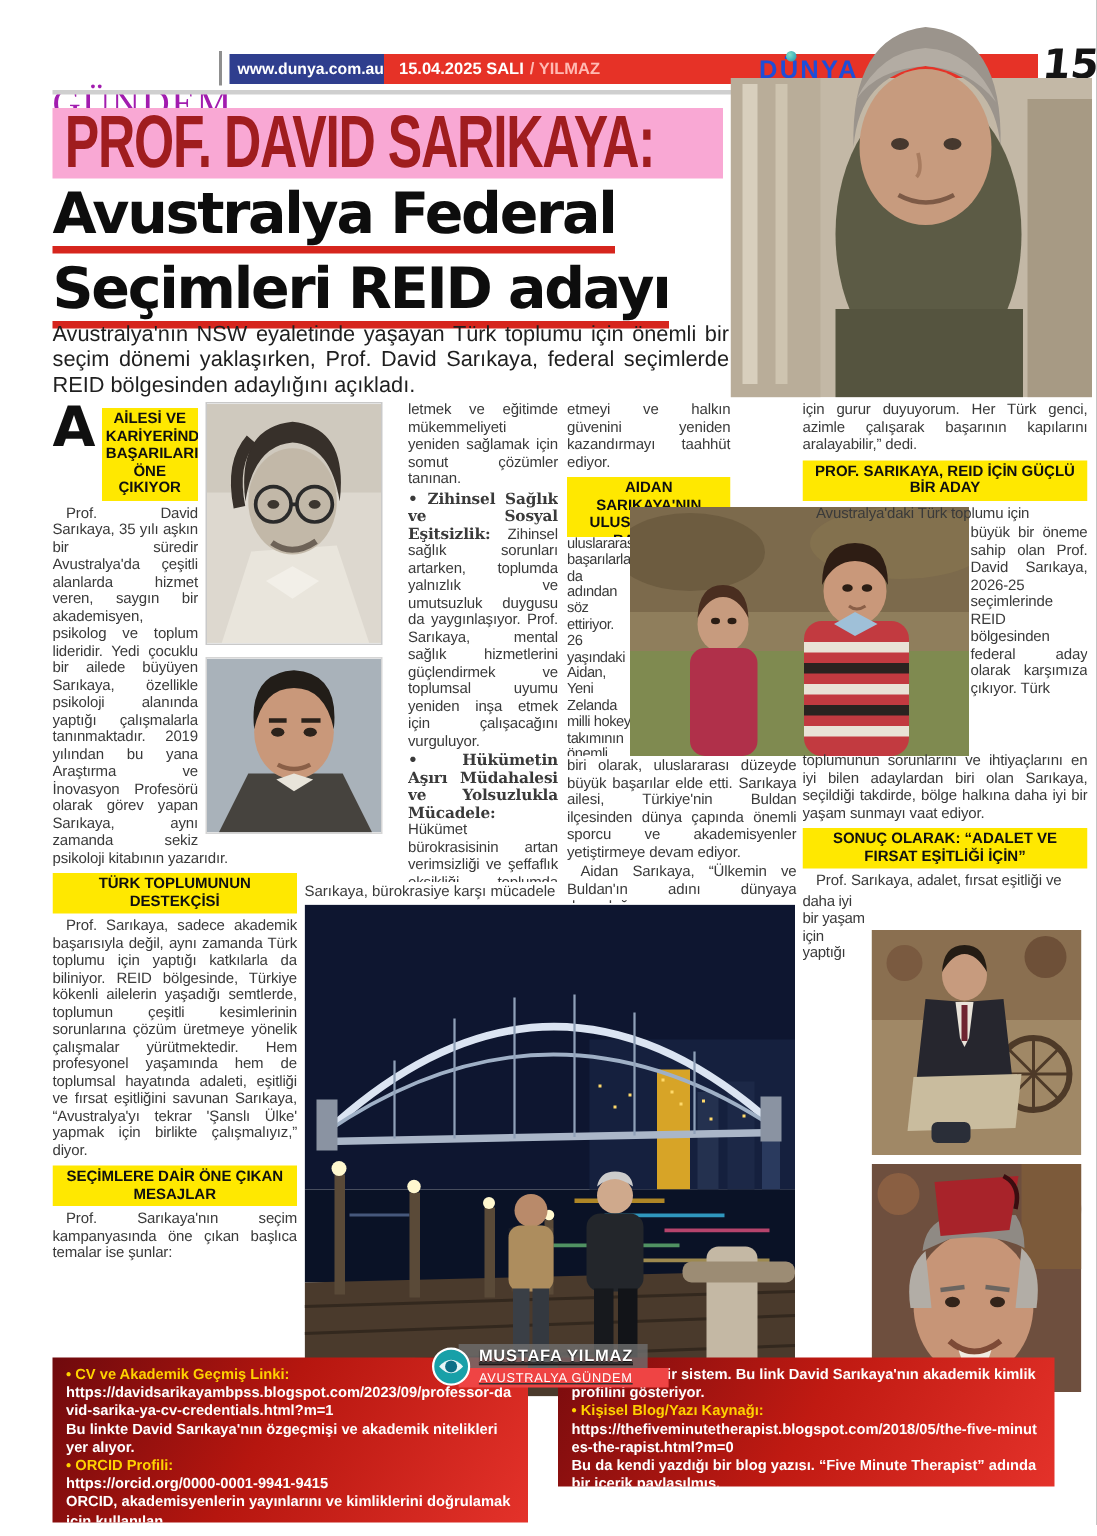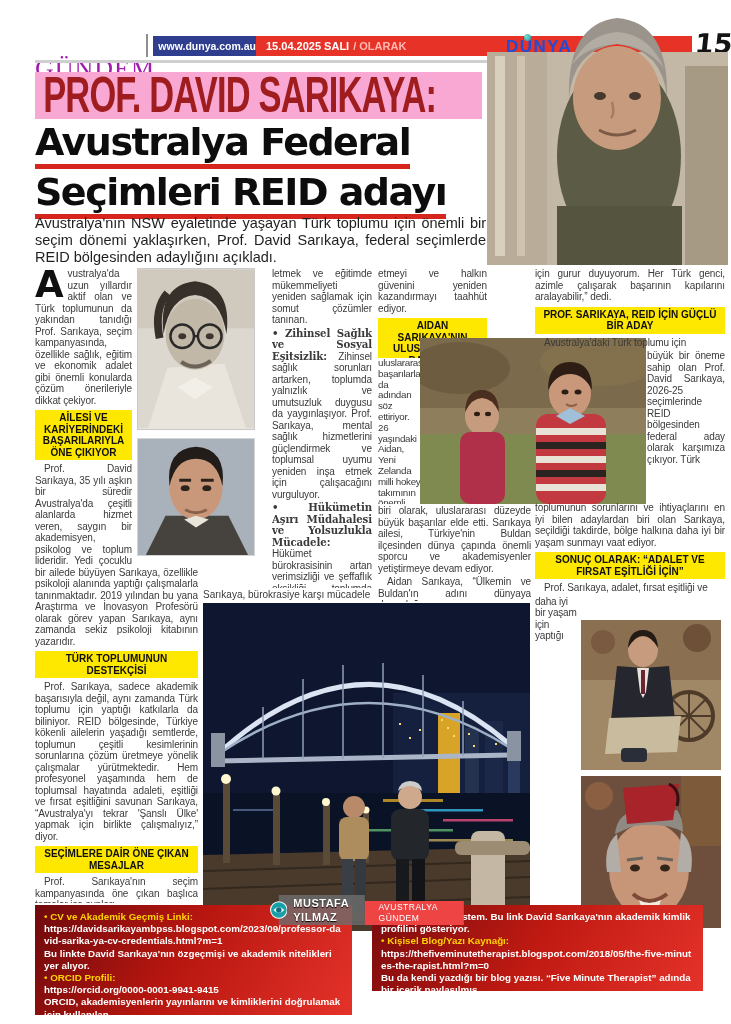--- a/index.html
+++ b/index.html
@@ -57,40 +57,40 @@
   .photo-bw { left:137px; top:268px; width:118px; height:162px; border:1px solid #c9c9c9; }
   .photo-passport { left:137px; top:438px; width:118px; height:118px; border:1px solid #d5d5d5; }
   .photo-kids { left:420px; top:338px; width:226px; height:166px; }
   .photo-harbour { left:203px; top:603px; width:327px; height:328px; }
   .photo-suit { left:581px; top:620px; width:140px; height:150px; }
   .photo-fez { left:581px; top:776px; width:140px; height:152px; }
 
   
   .photo-credit { position:absolute; left:50%; bottom:6px; transform:translateX(-50%); display:flex; align-items:center; z-index:3; }
   .credit-logo { width:26px; height:26px; margin-right:-8px; z-index:2; }
-  .credit-texts { display:flex; flex-direction:row; align-items:flex-end; }
+  .credit-texts { display:flex; flex-direction:column; align-items:flex-start;text-decoration:underline; }
   .credit-name { background:rgba(110,110,110,0.8); color:#fff; font-weight:bold; font-size:11px; line-height:14px; padding:1px 10px 1px 14px; letter-spacing:0.5px; text-shadow:0 1px 1px #000; }
   .credit-org { background:#ef4444; color:#fff; font-size:8.5px; line-height:11px; padding:1px 24px 1px 14px; letter-spacing:0.5px; }
 
   
   .linkbox { position:absolute; padding:6px 9px; color:#fff; font-size:9.8px; line-height:12.2px; font-weight:bold; overflow:hidden; }
   .linkbox-left { left:35px; top:905px; width:317px; height:110px; background:linear-gradient(120deg,#6f0a0d,#b6160f 45%,#e4322a); }
   .linkbox-right { left:372px; top:905px; width:331px; height:86px; background:linear-gradient(120deg,#7a0c0e,#c01a12 50%,#e4322a); }
   .lbl { color:#ffd200; }
   .url { font-weight:bold; color:#ffffff; word-break:break-all; }
 </style>
 </head>
 <body>
 
 <div class="page">
 
   <div class="section-title">GÜNDEM</div>
   <div class="mast-divider"></div>
   <div class="web-box">www.dunya.com.au</div>
-  <div class="date-bar"><span>15.04.2025 SALI</span><span class="date-day">/ OLARAK</span></div>
+  <div class="date-bar"><span>15.04.2025 SALI</span><span class="date-day">/ YILMAZ</span></div>
   <div class="brand">DÜNYA</div>
   <div class="globe-dot"></div>
   <div class="page-num">15</div>
   <div class="mast-rule"></div>
   <div class="pagenum-rule"></div>
 
   <div class="photo photo-main">
     <svg viewBox="0 0 241 259">
       <rect x="0" y="46" width="241" height="213" fill="#c3b8a6"></rect>
       <rect x="0" y="46" width="60" height="213" fill="#b9ad99"></rect>
@@ -113,21 +113,21 @@
     <div class="kicker-text">PROF. DAVID SARIKAYA:</div>
   </div>
   <div class="headline">
     <div class="hl">Avustralya Federal</div>
     <div class="hl">Seçimleri REID adayı</div>
   </div>
   <div class="standfirst">Avustralya'nın NSW eyaletinde yaşayan Türk toplumu için önemli bir seçim dönemi yaklaşırken, Prof. David Sarıkaya, federal seçimlerde REID bölgesinden adaylığını açıkladı.</div>
 
   <div class="col col1">
     <div class="spacer-r"></div>
-    <p class="bt"><span class="dropcap">A</span><span>vustralya'da uzun yıllardır aktif olan ve Türk toplumunun da yakından tanıdığı Prof. Sarıkaya, seçim kampanyasında, özellikle sağlık, eğitim ve ekonomik adalet gibi önemli konularda çözüm önerileriyle dikkat çekiyor.</span></p>
+    <p class="bt"><span class="dropcap">A</span></p>
     <div class="sh">AİLESİ VE KARİYERİNDEKİ BAŞARILARIYLA ÖNE ÇIKIYOR</div>
     <p class="bt ind">Prof. David Sarıkaya, 35 yılı aşkın bir süredir Avustralya'da çeşitli alanlarda hizmet veren, saygın bir akademisyen, psikolog ve toplum lideridir. Yedi çocuklu bir ailede büyüyen Sarıkaya, özellikle psikoloji alanında yaptığı çalışmalarla tanınmaktadır. 2019 yılından bu yana Araştırma ve İnovasyon Profesörü olarak görev yapan Sarıkaya, aynı zamanda sekiz psikoloji kitabının yazarıdır.</p>
     <div class="sh">TÜRK TOPLUMUNUN DESTEKÇİSİ</div>
     <p class="bt ind">Prof. Sarıkaya, sadece akademik başarısıyla değil, aynı zamanda Türk toplumu için yaptığı katkılarla da biliniyor. REID bölgesinde, Türkiye kökenli ailelerin yaşadığı semtlerde, toplumun çeşitli kesimlerinin sorunlarına çözüm üretmeye yönelik çalışmalar yürütmektedir. Hem profesyonel yaşamında hem de toplumsal hayatında adaleti, eşitliği ve fırsat eşitliğini savunan Sarıkaya, “Avustralya'yı tekrar 'Şanslı Ülke' yapmak için birlikte çalışmalıyız,” diyor.</p>
     <div class="sh">SEÇİMLERE DAİR ÖNE ÇIKAN MESAJLAR</div>
     <p class="bt ind">Prof. Sarıkaya'nın seçim kampanyasında öne çıkan başlıca temalar ise şunlar:</p>
 
   </div>
 
   <div class="photo photo-bw">

